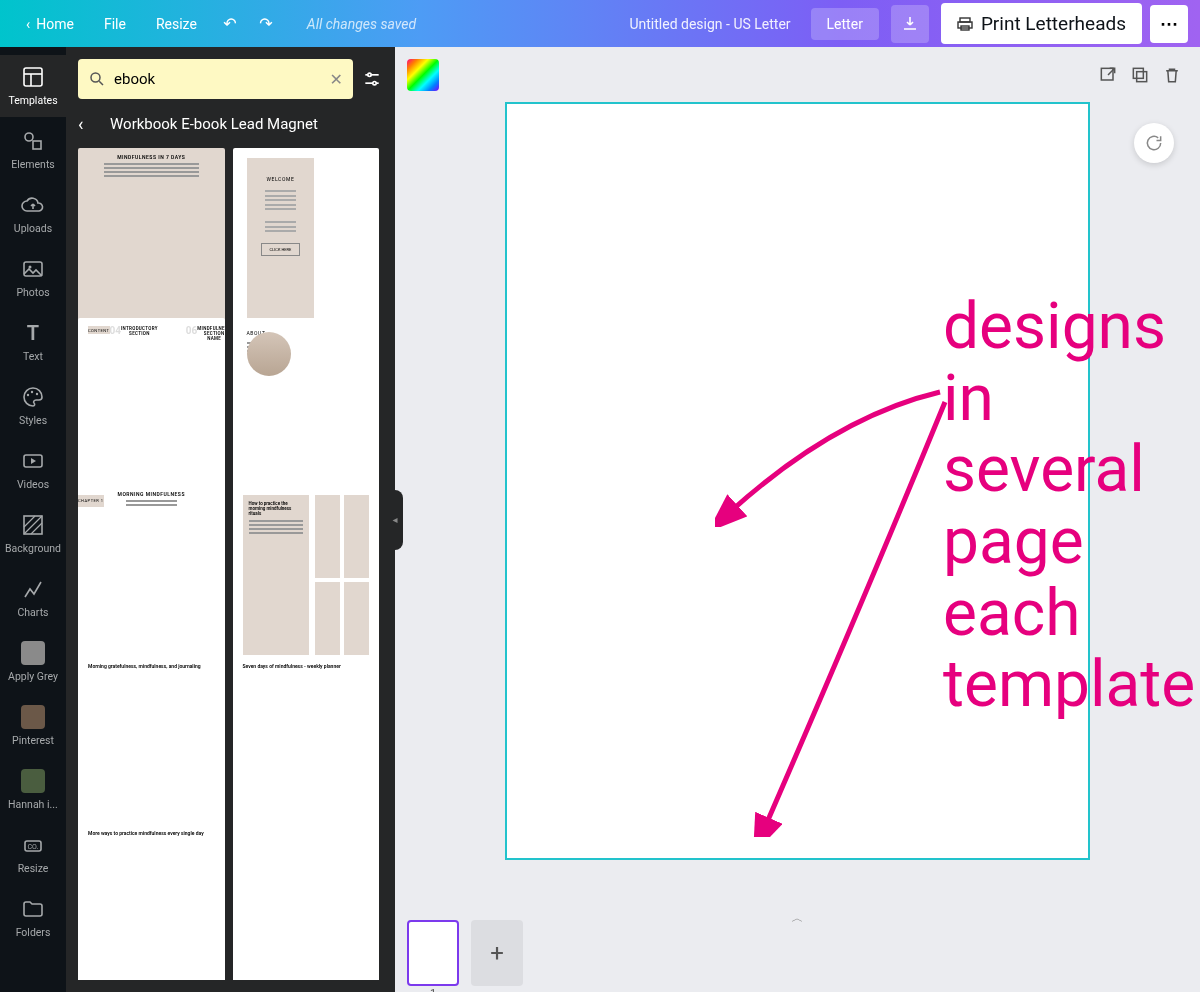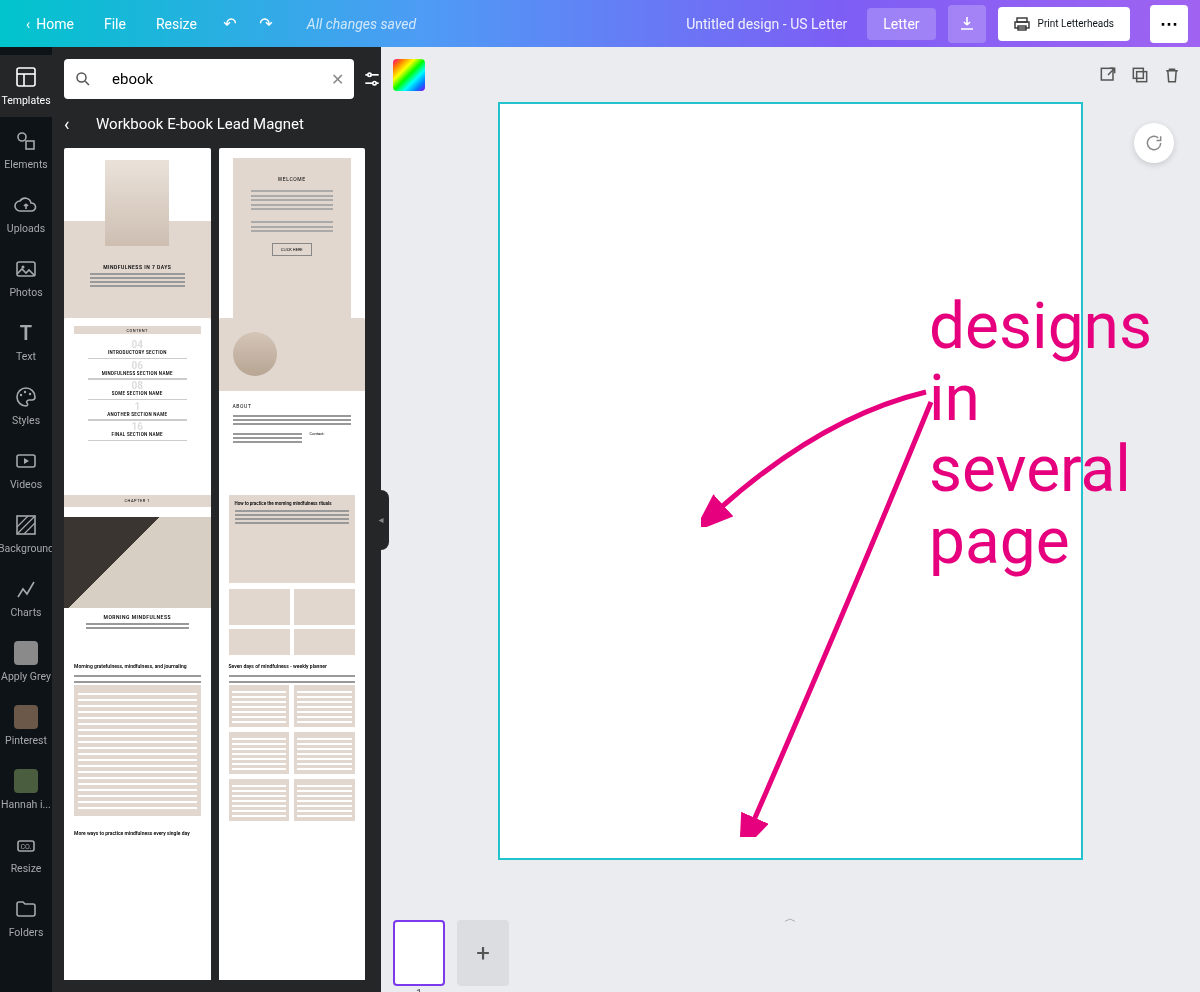--- a/index.html
+++ b/index.html
@@ -7,41 +7,41 @@
 .topbar{height:47px;background:linear-gradient(90deg,#00c4cc 0%,#4d9cf5 35%,#7d5ef5 70%,#a063f1 100%);display:flex;align-items:center;padding:0 12px;gap:4px}
 .topbar .left{display:flex;align-items:center;gap:2px}
 .top-btn{color:#fff;padding:8px 14px;font-size:14px;border:none;background:transparent;cursor:pointer;border-radius:4px}
 .top-btn.home{display:flex;align-items:center;gap:6px}
 .top-ico{color:#fff;width:34px;height:34px;display:flex;align-items:center;justify-content:center;cursor:pointer;border-radius:4px;font-size:16px}
 .saved{color:rgba(255,255,255,.75);font-style:italic;font-size:14px;margin-left:22px}
 .spacer{flex:1}
 .title{color:rgba(255,255,255,.9);font-size:14px;margin-right:16px}
 .share-btn{background:rgba(255,255,255,.22);color:#fff;border:none;padding:8px 16px;border-radius:4px;font-size:14px;cursor:pointer;margin-right:8px}
 .dl-btn{width:38px;height:38px;background:rgba(255,255,255,.22);border:none;border-radius:4px;color:#fff;cursor:pointer;display:flex;align-items:center;justify-content:center;margin-right:8px}
-.print-btn{background:#fff;color:#0e1318;border:none;padding:9px 16px;border-radius:4px;font-size:10px;cursor:pointer;display:flex;align-items:center;gap:8px;margin-right:16px}
+.print-btn{background:#fff;color:#0e1318;border:none;padding:9px 16px;border-radius:4px;font-size:19px;cursor:pointer;display:flex;align-items:center;gap:8px;margin-right:4px}
 .more-btn{width:38px;height:38px;background:#fff;border:none;border-radius:4px;cursor:pointer;font-size:18px;font-weight:bold}
 .main{flex:1;display:flex;min-height:0}
-.rail{width:52px;background:#0e1318;display:flex;flex-direction:column;align-items:center;padding-top:8px;gap:2px;overflow:hidden}
+.rail{width:66px;background:#0e1318;display:flex;flex-direction:column;align-items:center;padding-top:8px;gap:2px;overflow:hidden}
 .rail-item{width:66px;height:62px;display:flex;flex-direction:column;align-items:center;justify-content:center;gap:5px;color:#a6a9ab;cursor:pointer;font-size:10.5px}
 .rail-item.active{background:#252627;color:#fff}
 .rail-ico{width:24px;height:24px;display:flex;align-items:center;justify-content:center}
 .rail-square{width:24px;height:24px;border-radius:4px;background:#555}
 .panel{width:329px;background:#252627;display:flex;flex-direction:column;padding:12px;gap:12px;overflow:hidden;position:relative}
 .search-row{display:flex;gap:8px;align-items:center}
-.search-box{flex:1;background:#ffffff;border-radius:4px;height:40px;display:flex;align-items:center;padding:0 10px;gap:20px}
+.search-box{flex:1;background:#fef9c3;border-radius:4px;height:40px;display:flex;align-items:center;padding:0 10px;gap:8px}
 .search-box input{flex:1;border:none;outline:none;font-size:15px;background:transparent}
 .search-clear{color:#888;cursor:pointer;font-size:16px}
 .filter-ico{color:#fff;cursor:pointer;width:22px;height:22px;display:flex;align-items:center;justify-content:center}
 .crumb{display:flex;align-items:center;gap:12px;color:#fff;font-size:15px;padding:2px 0}
 .crumb-back{cursor:pointer;font-size:18px;color:#fff;width:20px}
 .apply-btn{background:#3b3c3d;color:#fff;border:none;height:40px;border-radius:4px;font-size:14px;cursor:pointer}
 .thumbs{flex:1;overflow-y:auto;display:grid;grid-template-columns:1fr 1fr;gap:8px;padding-right:4px}
 .thumbs::-webkit-scrollbar{width:8px}
 .thumbs::-webkit-scrollbar-thumb{background:#4a4b4c;border-radius:4px}
-.thumb{aspect-ratio:.77;background:#fff;border-radius:2px;cursor:pointer;overflow:hidden;font-size:5px;display:flex;flex-direction:column}
+.thumb{aspect-ratio:.77;background:#fff;border-radius:2px;cursor:pointer;overflow:hidden;font-size:5px;display:flex;flex-direction:row}
 .t1-top{height:58%;display:flex;align-items:center;justify-content:center;position:relative}
 .t1-top::after{content:"";position:absolute;bottom:0;left:0;right:0;height:34%;background:#e1d7cf}
 .t1-img{width:44%;height:78%;background:linear-gradient(#eae2da,#cdbeb1);position:relative;z-index:1}
 .t1-bot{flex:1;background:#e1d7cf;padding:6px 18px;text-align:center}
 .t1-h{font-size:5px;letter-spacing:.5px;font-weight:600;margin-bottom:3px}
 .t1-p{height:2px;background:#999;margin:2px 8px}
 .t2{padding:10px 14px}
 .t2-box{background:#e1d7cf;height:100%;padding:18px 14px;text-align:center}
 .t2-h{font-size:5px;letter-spacing:.6px;margin-bottom:8px}
 .t2-l{height:2px;background:#aaa;margin:2.5px 4px}
@@ -388,20 +388,21 @@
     <div class="canvas-center">
       <div class="page"></div>
       <div style="position:absolute;right:26px;top:76px;width:40px;height:40px;background:#fff;border-radius:50%;box-shadow:0 2px 6px rgba(0,0,0,.15);display:flex;align-items:center;justify-content:center;cursor:pointer">
         <svg width="20" height="20" viewBox="0 0 24 24">
             <path d="M20 12a8 8 0 11-3-6.2M20 4v5h-5" fill="none" stroke="#888" stroke-width="1.8"></path>
           </svg>
       </div>
       <div class="annot">
         <div>designs in</div>
         <div>several page</div>
+        <div>each template</div>
       </div>
       <svg class="arrow" style="left:320px;top:330px" width="230" height="150">
         <defs>
             <marker id="ah1" markerWidth="10" markerHeight="10" refX="2" refY="3" orient="auto">
               <path d="M0,0 L0,6 L8,3 z" fill="#e6007e"></path>
             </marker>
           </defs>
         <path d="M225 15 Q120 40 15 135" stroke="#e6007e" stroke-width="5" fill="none" marker-end="url(#ah1)"></path>
       </svg>
       <svg class="arrow" style="left:350px;top:350px" width="210" height="440">

